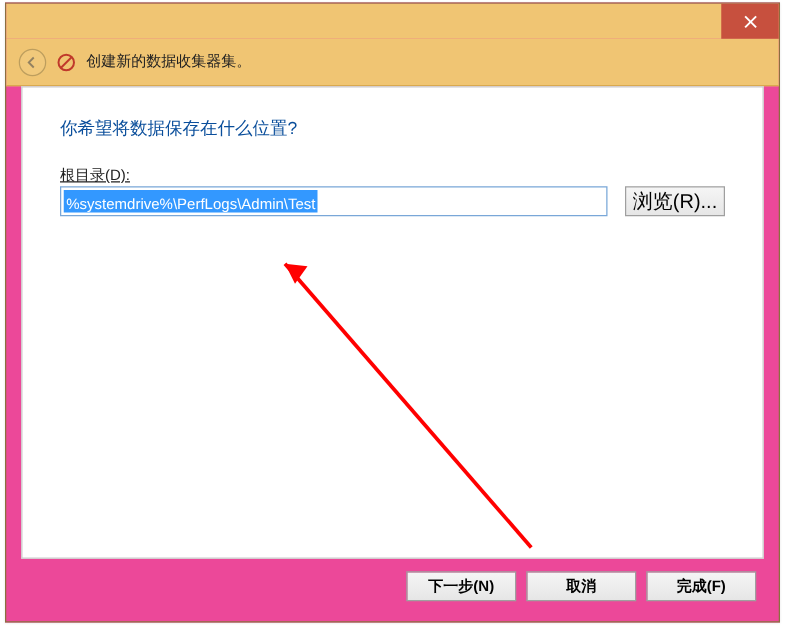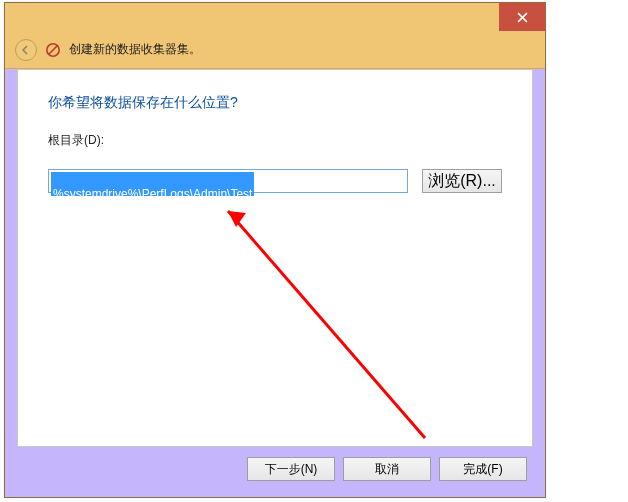--- a/index.html
+++ b/index.html
@@ -9,24 +9,24 @@
     background: #fff;
     width: 628px;
     height: 502px;
     overflow: hidden;
     position: relative;
   }
   .window {
     position: absolute;
     left: 4px;
     top: 2px;
-    width: 542px;
+    width: 620px;
     height: 496px;
     border: 1px solid #8b6f3f;
-    background: #c4b5fd;
+    background: #ec4899;
     box-shadow: 0 0 2px rgba(0,0,0,0.1);
   }
   .titlebar {
     height: 28px;
     background: #f0c573;
     display: flex;
     align-items: stretch;
     justify-content: flex-end;
   }
   .close-btn {
@@ -83,21 +83,22 @@
     padding: 24px 30px;
   }
   .question {
     font-size: 14px;
     color: #0a4e9b;
     margin-bottom: 20px;
   }
   .field-label {
     font-size: 12px;
     color: #222;
-    margin-bottom: 20px;
+    margin-bottom: 0;
+    text-decoration: underline;
   }
   .field-row {
     display: flex;
     gap: 14px;
     align-items: stretch;
   }
   .path-input {
     flex: 1;
     height: 24px;
     border: 1px solid #79a7d8;
@@ -107,21 +108,21 @@
   }
   .path-input-selection {
     position: absolute;
     left: 2px;
     top: 2px;
     bottom: 2px;
     background: #3398ff;
     color: #fff;
     font-size: 12px;
     line-height: 20px;
-    padding: 12px 2px;
+    padding: 1px 2px;
     white-space: nowrap;
   }
   .browse-btn {
     width: 80px;
     height: 24px;
     border: 1px solid #9f9f9f;
     background: linear-gradient(#f5f5f5, #e6e6e6);
     font-size: 16px;
     cursor: pointer;
     display: flex;
@@ -143,20 +144,21 @@
   .footer-btn {
     width: 88px;
     height: 24px;
     border: 1px solid #9f9f9f;
     background: linear-gradient(#f5f5f5, #e6e6e6);
     font-size: 12px;
     cursor: pointer;
     display: flex;
     align-items: center;
     justify-content: center;
+    font-weight: bold;
   }
   .arrow-annotation {
     position: absolute;
     left: 185px;
     top: 190px;
     pointer-events: none;
   }
 </style>
 </head>
 <body>

